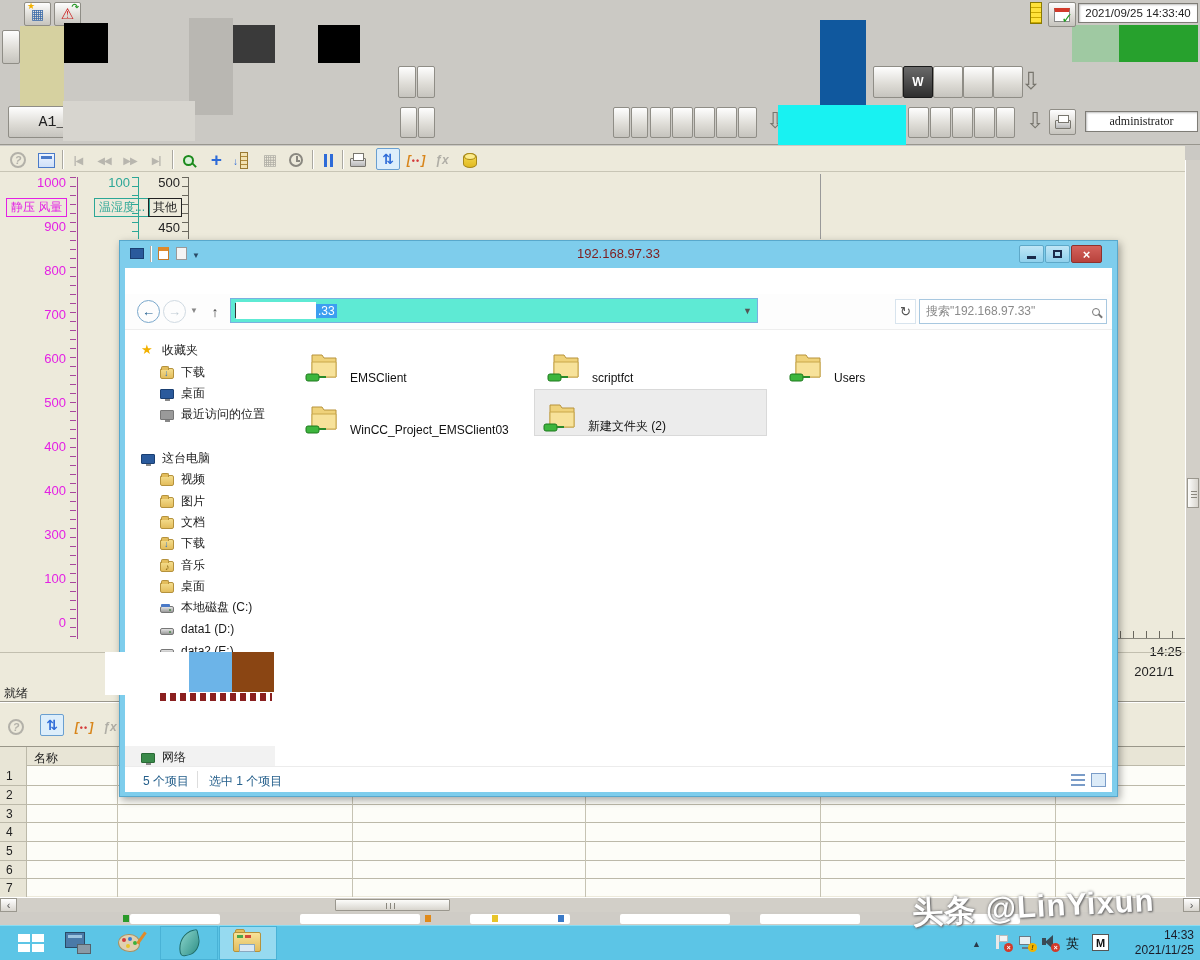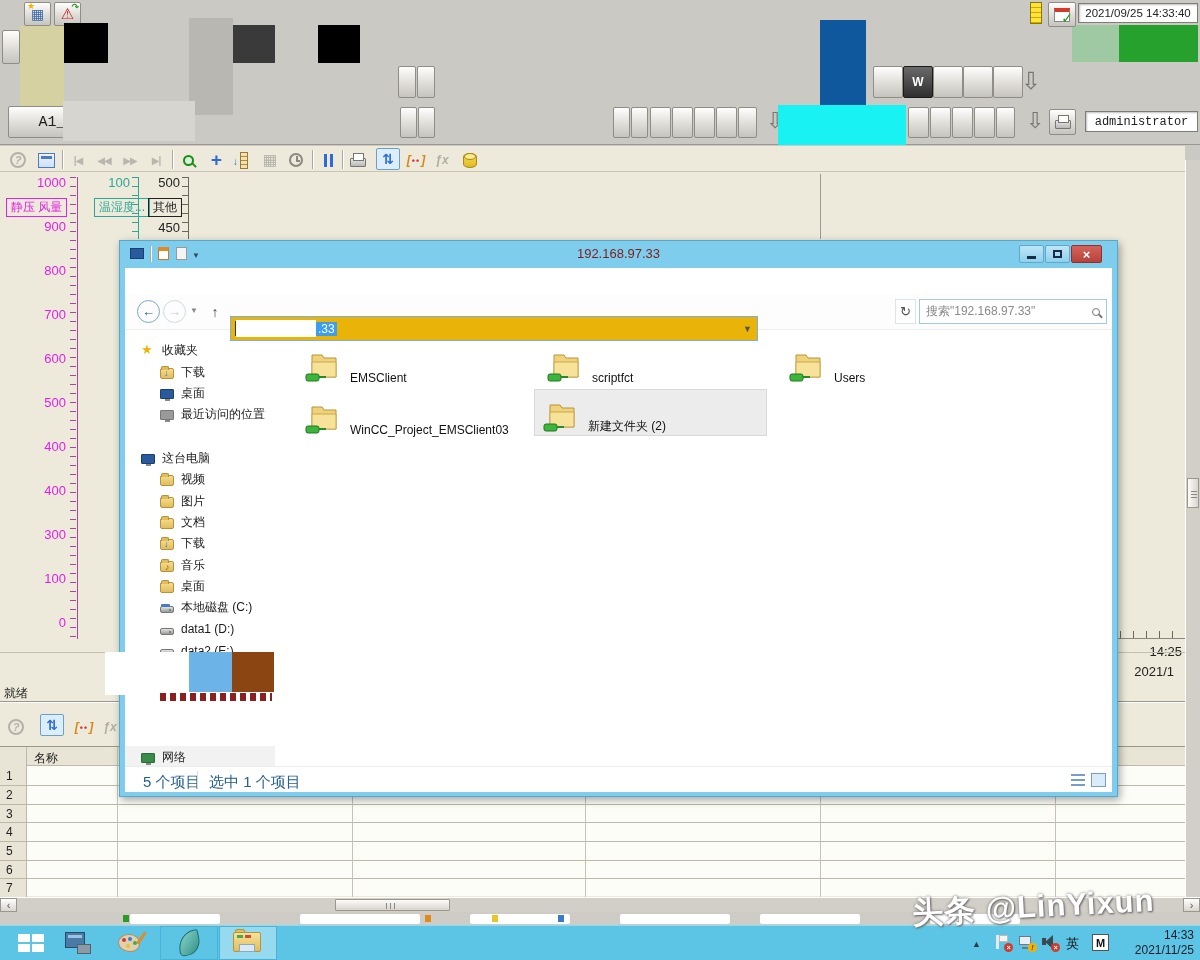--- a/index.html
+++ b/index.html
@@ -64,21 +64,21 @@
 .fol.mus::after{content:"♪";position:absolute;color:#8a6a1a;font-size:9px;left:4px;top:0}
 .mon{background:#2a5a9c;border:1px solid #1a3f72;height:10px;margin-top:1px;border-radius:1px;position:relative}
 .mon::after{content:"";position:absolute;left:4px;bottom:-3px;width:5px;height:2px;background:#888}
 .mon.gray{background:#9a9a9a;border-color:#777}
 .mon.grn{background:#3a8a4a;border-color:#2a6a36}
 .drv{height:7px;margin-top:4px;background:linear-gradient(#e2e2e2,#9a9a9a);border:1px solid #777;border-radius:2px;position:relative}
 .drv::after{content:"";position:absolute;right:2px;top:2px;width:2px;height:2px;border-radius:50%;background:#4a8a4a}
 .drv.c::before{content:"";position:absolute;left:0;top:-3px;width:9px;height:3px;background:#4a7ac8;border-radius:1px}
 .fitem{position:absolute;display:flex;align-items:flex-end;width:233px;height:47px;padding-left:8px}
 .fitem .lbl{margin-left:9px;font-size:12px;color:#111}
-.statxt{color:#26608c;font-size:15px}
+.statxt{color:#26608c;font-size:12px}
 
 #taskbar{position:absolute;left:0;top:925px;width:1200px;height:35px;background:#5cc5e6;border-top:1px solid #8adcf2;z-index:8}
 .winlogo{display:grid;grid-template-columns:12px 12px;grid-template-rows:8px 8px;gap:2px}
 .winlogo i{background:#fff}
 .trayic{position:absolute;top:8px;width:16px;height:16px}
 .badge{position:absolute;width:9px;height:9px;border-radius:50%;background:#d23a2a;color:#fff;font-size:7px;line-height:9px;text-align:center;right:-3px;bottom:-2px;font-weight:bold}
 .badge.warn{background:#f0b400;color:#5a4400}
 
 #wm{position:absolute;left:912px;top:886px;z-index:9;font-size:31px;font-weight:bold;color:#fff;letter-spacing:1px;transform:rotate(-3deg);text-shadow:0 0 3px #777,1px 1px 2px #666;white-space:nowrap}
 .glyph{display:flex;align-items:center;justify-content:center}
@@ -146,21 +146,21 @@
     <div class="cb" style="left:778px;top:105px;width:128px;height:40px;background:#18f2f2"></div>
     <div class="a b3" style="left:908px;top:107px;width:21px;height:31px"></div>
     <div class="a b3" style="left:930px;top:107px;width:21px;height:31px"></div>
     <div class="a b3" style="left:952px;top:107px;width:21px;height:31px"></div>
     <div class="a b3" style="left:974px;top:107px;width:21px;height:31px"></div>
     <div class="a b3" style="left:996px;top:107px;width:19px;height:31px"></div>
     <div class="a glyph" style="left:1017px;top:104px;width:36px;height:34px;color:#77756d;font-size:22px">⇩</div>
     <div class="a b3 glyph" style="left:1049px;top:109px;width:27px;height:26px">
         <span class="ic-print"></span>
       </div>
-    <div class="a inset glyph" style="left:1085px;top:111px;width:113px;height:21px;font-family:Liberation Mono, monospace;font-size:12px">
+    <div class="a inset glyph" style="left:1085px;top:111px;width:113px;height:21px;font-family:Liberation Serif, serif;font-size:12px">
         <span>administrator</span>
       </div>
   </div>
 
   <div class="a" style="left:0;top:146px;width:1185px;height:751px;background:#edeadb"></div>
 
   <div class="a" style="left:0;top:146px;width:1185px;height:26px;border-bottom:1px solid #c8c5b5">
     <span class="ti" style="left:6px;top:3px">
         <i class="ic-help"></i>
       </span>
@@ -334,21 +334,21 @@
     </div>
 
     <div class="a" style="left:5px;top:27px;width:987px;height:524px;background:#fff">
 
 
       <div class="a" style="left:0;top:26px;width:987px;height:36px;background:#fdfdfd;border-bottom:1px solid #eee">
         <span class="a glyph" style="left:12px;top:6px;width:23px;height:23px;border-radius:50%;border:1px solid #7aa8cc;color:#1a5a8c;font-size:13px">←</span>
         <span class="a glyph" style="left:38px;top:6px;width:23px;height:23px;border-radius:50%;border:1px solid #d0dae2;color:#c0ccd4;font-size:13px">→</span>
         <span class="a" style="left:65px;top:12px;color:#888;font-size:8px">▼</span>
         <span class="a glyph" style="left:80px;top:6px;width:20px;height:23px;color:#444;font-size:14px">↑</span>
-        <div class="a" style="left:105px;top:22px;width:528px;height:25px;background:#eab308;border:1px solid #7ab0e0;display:flex;align-items:center">
+        <div class="a" style="left:105px;top:4px;width:528px;height:25px;background:#5eead4;border:1px solid #7ab0e0;display:flex;align-items:center">
           <i style="width:1px;height:15px;background:#333;margin-left:4px"></i>
           <i style="width:80px;height:17px;background:#fff"></i>
           <span style="background:#3c9ef0;color:#fff;padding:0 2px;font-size:12px">.33</span>
           <span style="margin-left:auto;margin-right:5px;color:#555;font-size:9px">▼</span>
         </div>
         <span class="a glyph" style="left:770px;top:5px;width:21px;height:25px;border:1px solid #d8e4ee;background:#fff;color:#555;font-size:13px">↻</span>
         <div class="a" style="left:794px;top:5px;width:188px;height:25px;background:#fff;border:1px solid #a8c8e0;display:flex;align-items:center;padding:0 6px">
           <span style="color:#8a8a8a;font-size:12px">搜索"192.168.97.33"</span>
           <i style="margin-left:auto;width:8px;height:8px;border:1.5px solid #777;border-radius:50%;position:relative">
               <i style="position:absolute;width:5px;height:1.5px;background:#777;right:-4px;bottom:-2px;transform:rotate(45deg)"></i>

